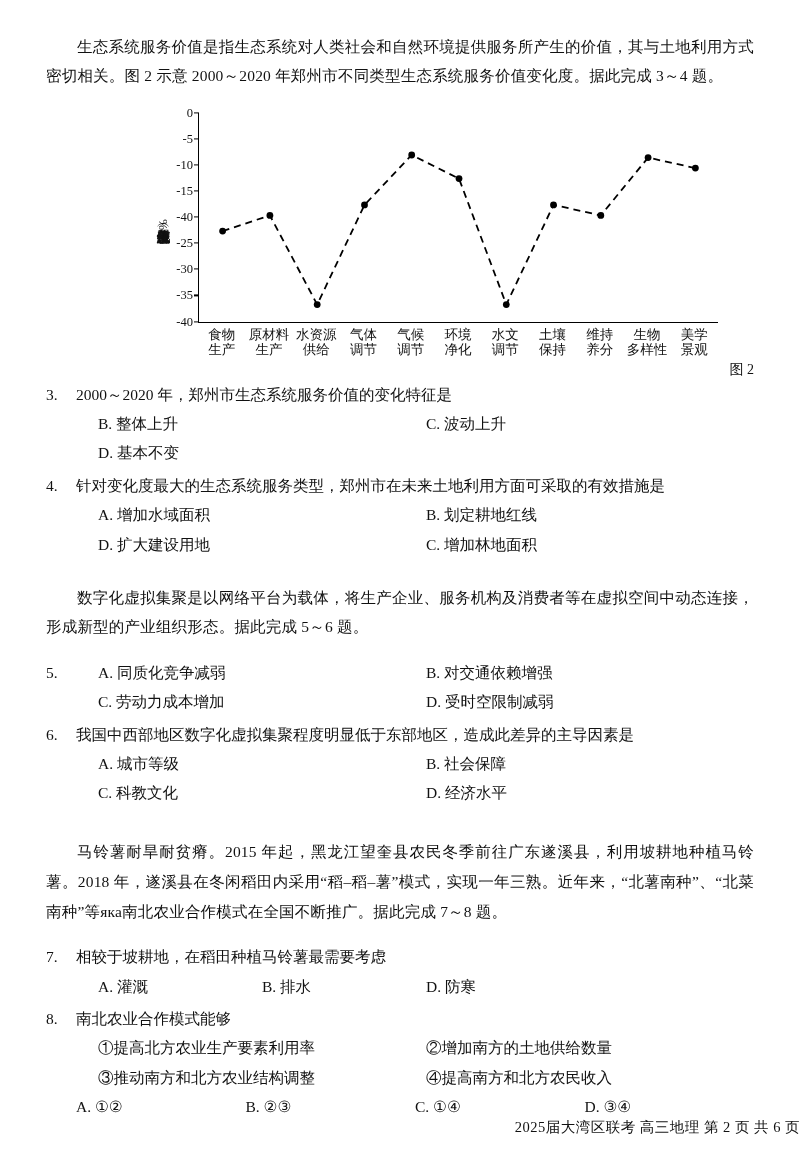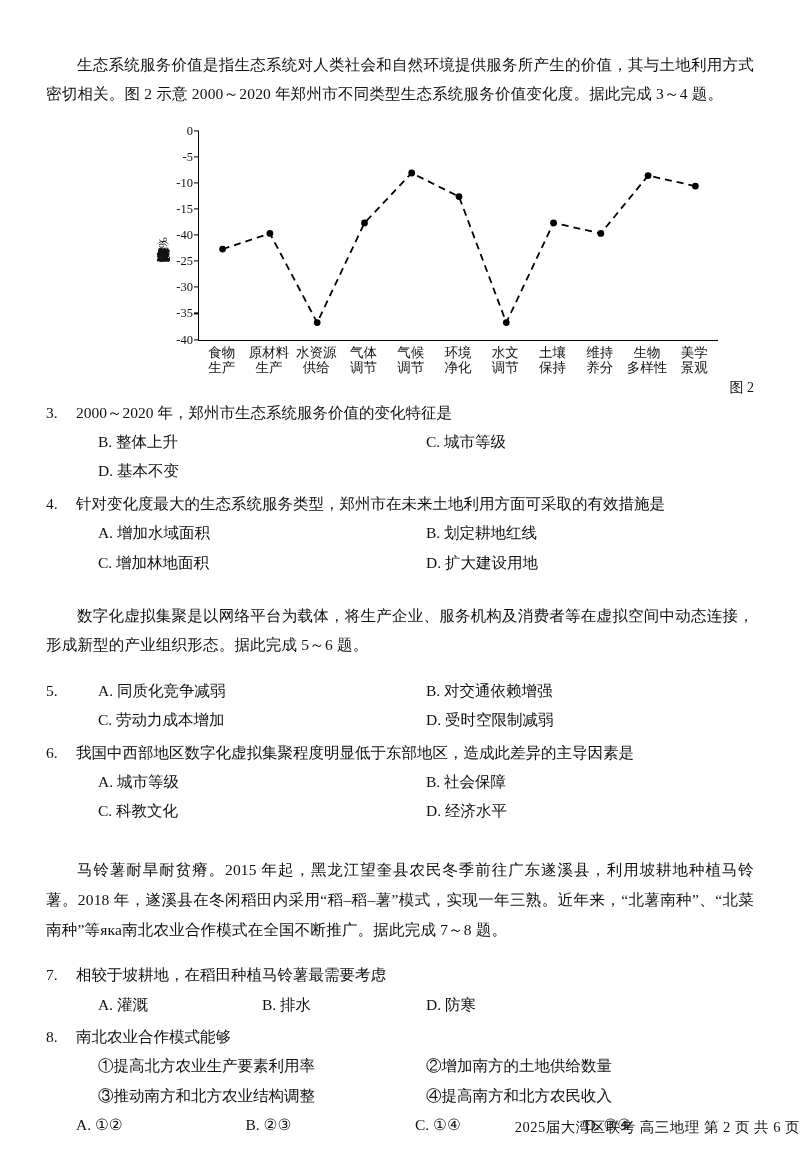--- a/index.html
+++ b/index.html
@@ -13,21 +13,21 @@
     font-family: "Liberation Serif", "DejaVu Serif", serif;
     color: #111;
     position: relative;
     overflow: hidden;
   }
   .page {
     position: relative;
     width: 800px;
     height: 1155px;
     box-sizing: border-box;
-    padding: 34px 46px 0 46px;
+    padding: 16px 46px 0 46px;
   }
   .para {
     font-size: 15.5px;
     line-height: 1.92;
     text-align: justify;
     text-indent: 2em;
     letter-spacing: 0.2px;
   }
 
   
@@ -219,35 +219,35 @@
     </div>
     <div class="fig-caption">图 2</div>
   </div>
 
   <div class="q">
     <div class="num">3.</div>
     <div class="body">
       <div class="stem">2000～2020 年，郑州市生态系统服务价值的变化特征是</div>
       <div class="opts two opt-ind">
         <div class="opt">B. 整体上升</div>
-        <div class="opt">C. 城市等级</div>
+        <div class="opt">C. 波动上升</div>
         <div class="opt">D. 基本不变</div>
       </div>
     </div>
   </div>
 
   <div class="q">
     <div class="num">4.</div>
     <div class="body">
       <div class="stem">针对变化度最大的生态系统服务类型，郑州市在未来土地利用方面可采取的有效措施是</div>
       <div class="opts two opt-ind">
         <div class="opt">A. 增加水域面积</div>
         <div class="opt">B. 划定耕地红线</div>
+        <div class="opt">D. 扩大建设用地</div>
         <div class="opt">C. 增加林地面积</div>
-        <div class="opt">D. 扩大建设用地</div>
       </div>
     </div>
   </div>
 
   <div class="spacer-sm"></div>
   <p class="para">数字化虚拟集聚是以网络平台为载体，将生产企业、服务机构及消费者等在虚拟空间中动态连接，形成新型的产业组织形态。据此完成 5～6 题。</p>
 
   <div class="q">
     <div class="num">5.</div>
     <div class="body">

